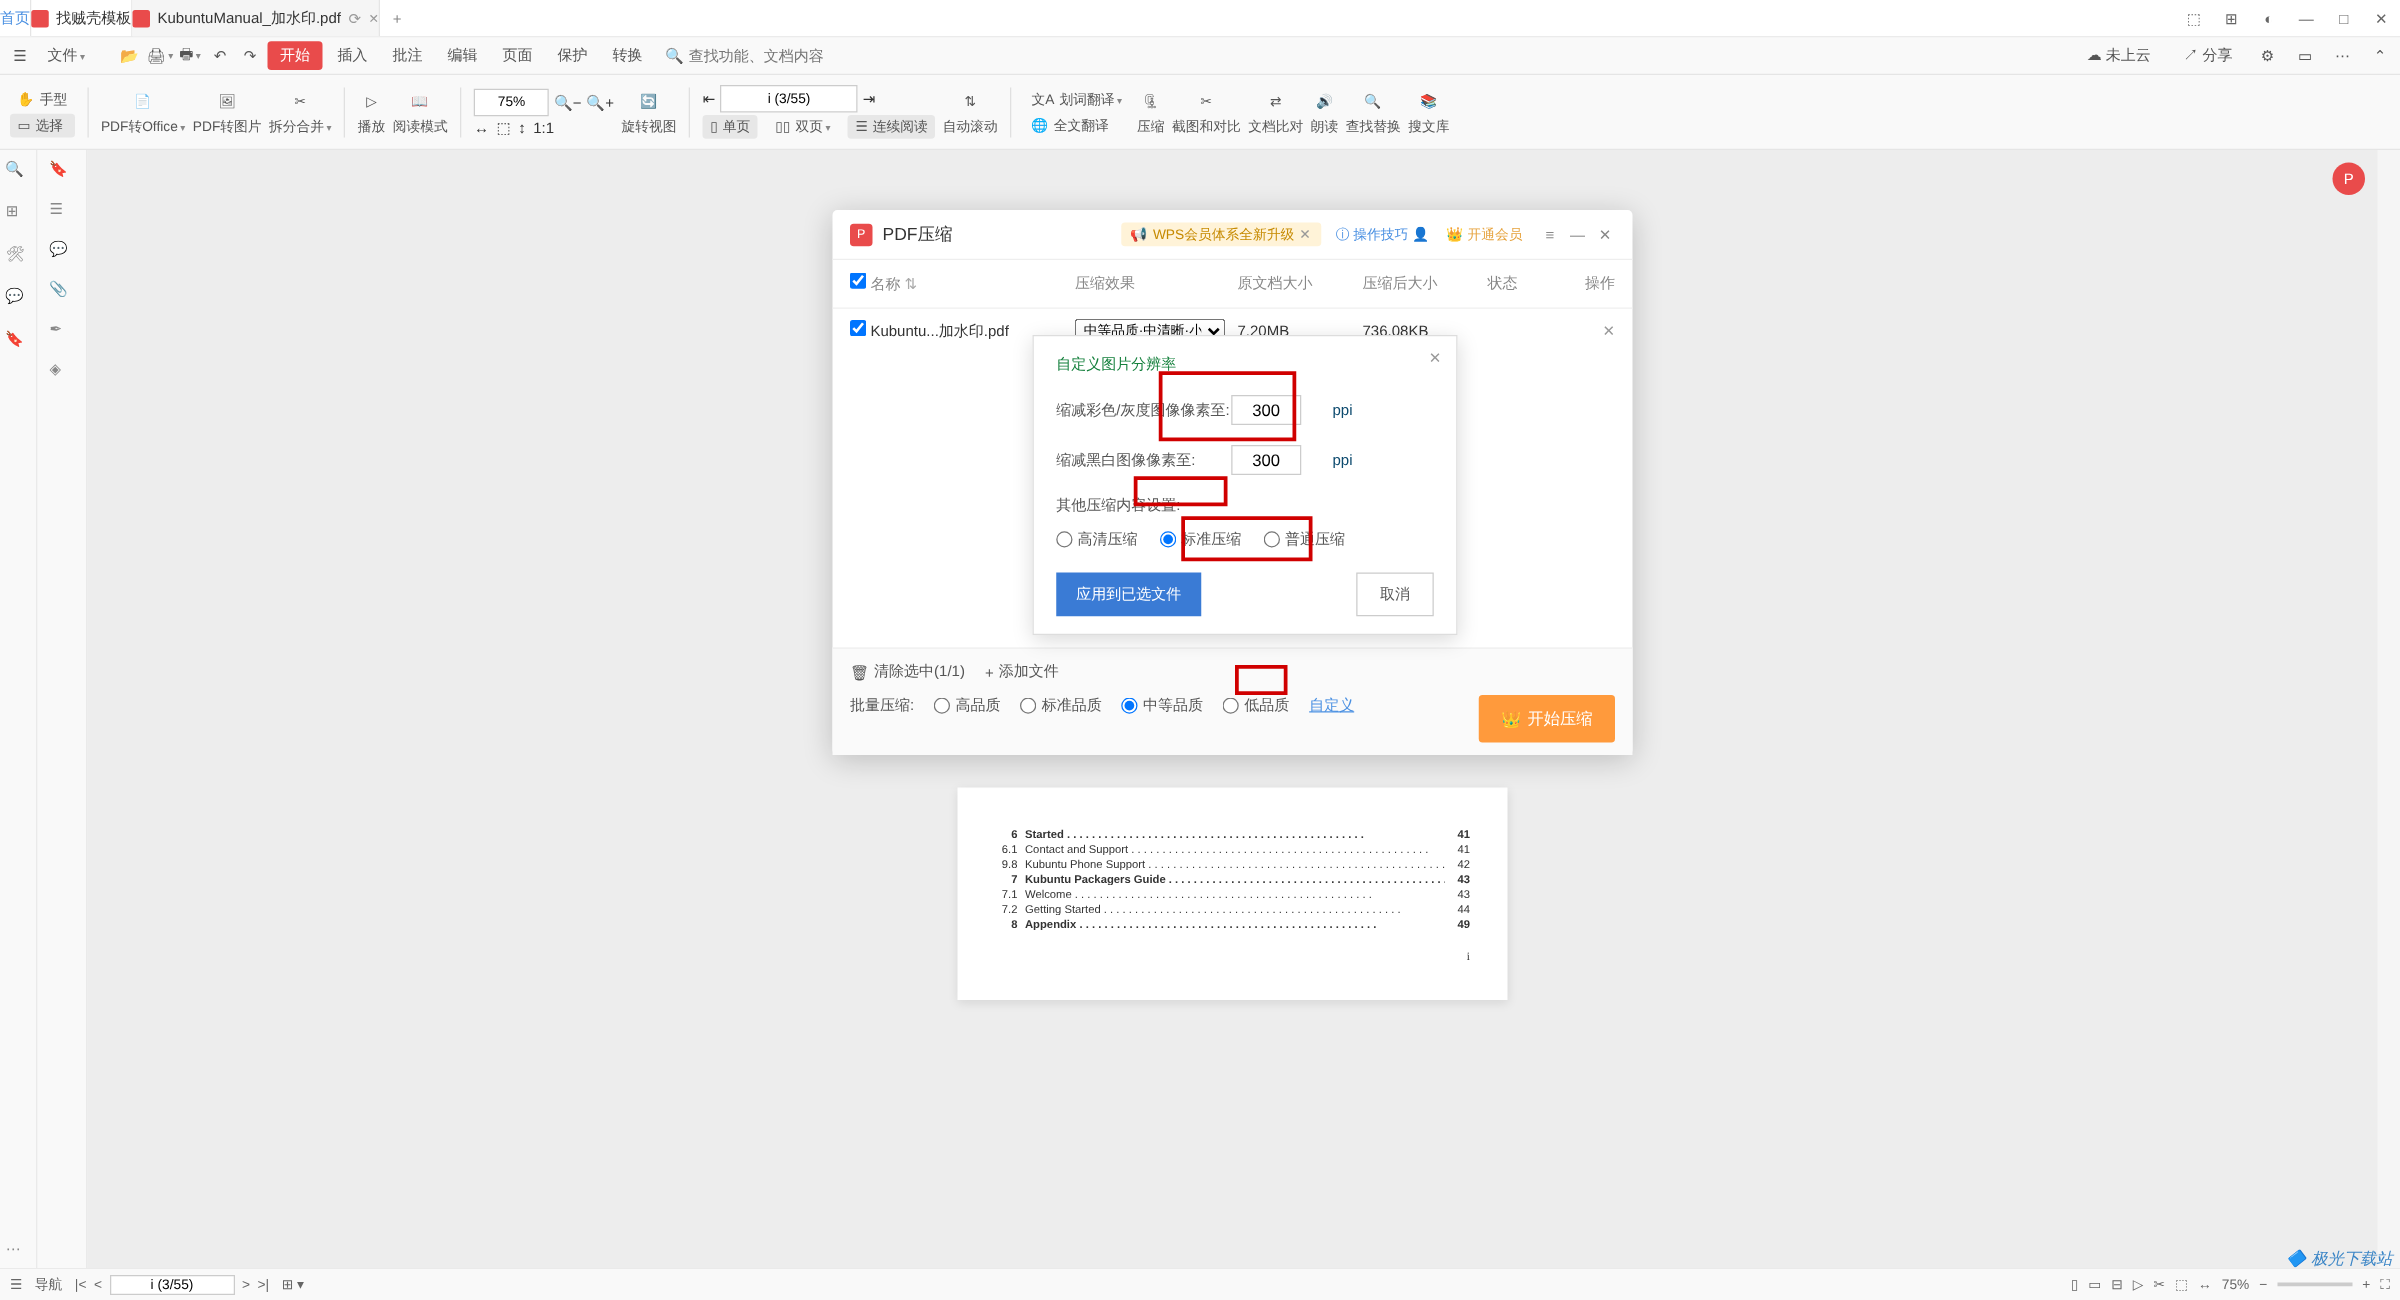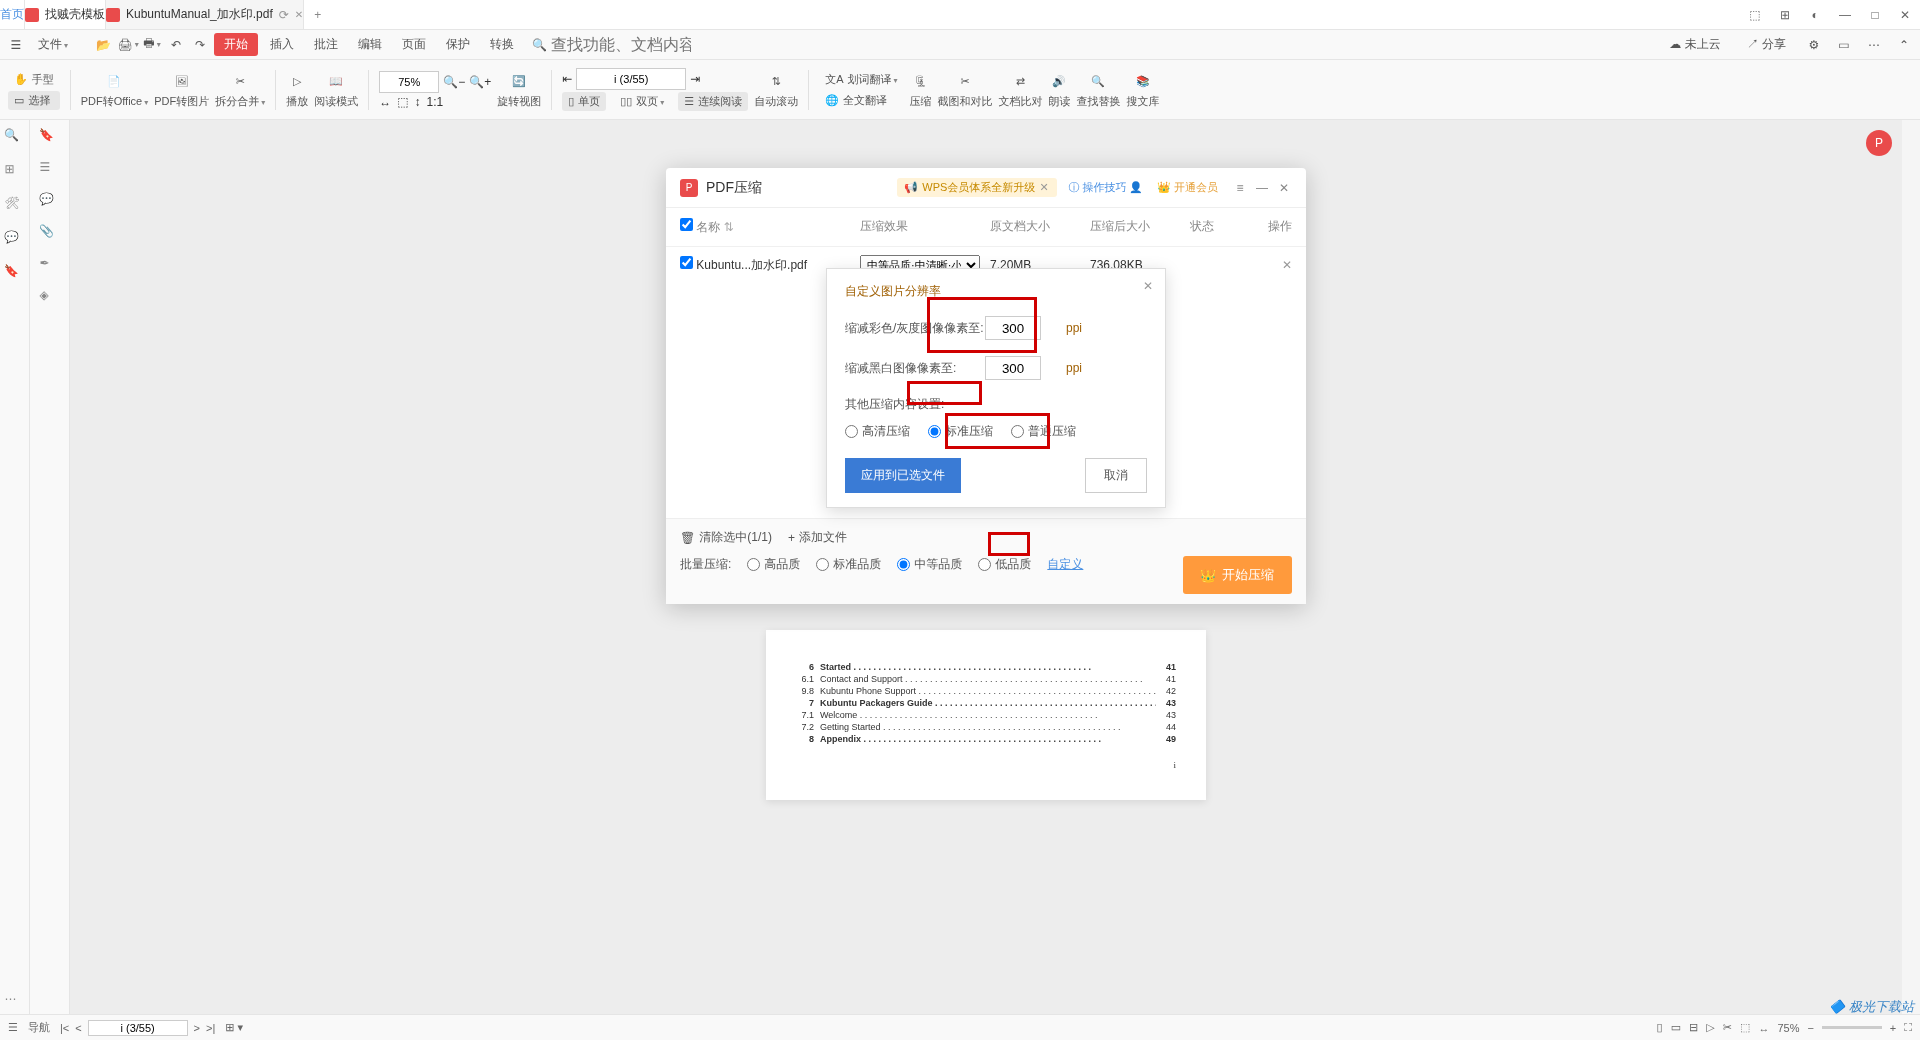--- a/index.html
+++ b/index.html
@@ -15,21 +15,21 @@
 .win-controls { margin-left: auto; display: flex; gap: 0; }
 .win-btn { width: 30px; height: 30px; display: flex; align-items: center; justify-content: center; color: #666; cursor: pointer; }
 
 
 .menubar { display: flex; height: 30px; background: #f9f9f9; align-items: center; border-bottom: 1px solid #e5e5e5; padding: 0 6px; gap: 4px; }
 .menu-item { padding: 3px 8px; color: #555; cursor: pointer; }
 .menu-item.start { background: #e94b4b; color: #fff; border-radius: 3px; padding: 3px 10px; }
 .menu-icon { width: 20px; height: 20px; display: flex; align-items: center; justify-content: center; color: #555; cursor: pointer; }
 .menu-dropdown::after { content: "▾"; font-size: 8px; margin-left: 2px; color: #888; }
 .searchbox { display: flex; align-items: center; color: #aaa; gap: 4px; padding: 0 6px; }
-.searchbox input { border: none; background: transparent; outline: none; font-size: 16px; width: 140px; }
+.searchbox input { border: none; background: transparent; outline: none; font-size: 12px; width: 140px; }
 .menu-right { margin-left: auto; display: flex; align-items: center; gap: 10px; }
 
 
 .ribbon { display: flex; height: 60px; background: #f9f9f9; border-bottom: 1px solid #e5e5e5; padding: 0 8px; align-items: center; gap: 6px; }
 .tool-group { display: flex; flex-direction: column; align-items: center; justify-content: center; gap: 2px; font-size: 11px; color: #555; height: 100%; }
 .tool-btn-sm { display: flex; align-items: center; gap: 4px; padding: 2px 6px; font-size: 11px; color: #555; cursor: pointer; }
 .tool-btn-sm.active { background: #e7e7e7; border-radius: 3px; }
 .tool-col { display: flex; flex-direction: column; justify-content: center; gap: 2px; height: 100%; }
 .tool-ico { width: 22px; height: 22px; display: flex; align-items: center; justify-content: center; }
 .zoom-sel { width: 60px; height: 22px; border: 1px solid #ccc; font-size: 11px; text-align: center; }
@@ -63,26 +63,26 @@
 .dlg-ctrl { display: flex; gap: 6px; margin-left: 14px; }
 .dlg-ctrl span { width: 16px; text-align: center; color: #888; cursor: pointer; }
 .dlg-table-head { display: flex; padding: 10px 14px; color: #888; font-size: 12px; border-bottom: 1px solid #f0f0f0; }
 .th1 { width: 180px; } .th2 { width: 130px; } .th3 { width: 100px; } .th4 { width: 100px; } .th5 { width: 70px; } .th6 { flex:1; text-align:right; }
 .dlg-row { display: flex; padding: 8px 14px; align-items: center; font-size: 12px; }
 .dlg-row select { width: 120px; font-size: 11px; padding: 2px; }
 .row-close { margin-left: auto; color: #999; cursor: pointer; }
 
 
 .subdlg { position: absolute; top: 100px; left: 160px; width: 340px; background: #fff; border: 1px solid #ddd; box-shadow: 0 4px 16px rgba(0,0,0,0.15); padding: 14px 18px; z-index: 110; }
-.subdlg-title { color: #a16207; margin-bottom: 14px; }
+.subdlg-title { color: #15803d; margin-bottom: 14px; }
 .subdlg-close { position: absolute; top: 10px; right: 12px; color: #999; cursor: pointer; }
 .sub-row { display: flex; align-items: center; margin: 16px 0; font-size: 12px; color: #555; }
 .sub-row label { flex: 0 0 140px; }
 .sub-input { width: 56px; height: 24px; border: 1px solid #ccc; text-align: center; margin-right: 6px; }
-.sub-unit { color: #a16207; padding-left: 19px; }
+.sub-unit { color: #0c4a6e; padding-left: 19px; }
 .sub-radio-row { display: flex; gap: 18px; margin: 10px 0 18px; font-size: 12px; }
 .sub-radio { display: flex; align-items: center; gap: 4px; color: #555; }
 .sub-btns { display: flex; gap: 10px; justify-content: space-between; }
 .btn-primary { background: #3a7bd5; color: #fff; border: none; padding: 8px 16px; cursor: pointer; font-size: 12px; }
 .btn-default { background: #fff; border: 1px solid #ccc; padding: 8px 18px; cursor: pointer; font-size: 12px; color:#555; }
 
 
 .redbox { position: absolute; border: 3px solid #d00000; pointer-events: none; }
 
 

